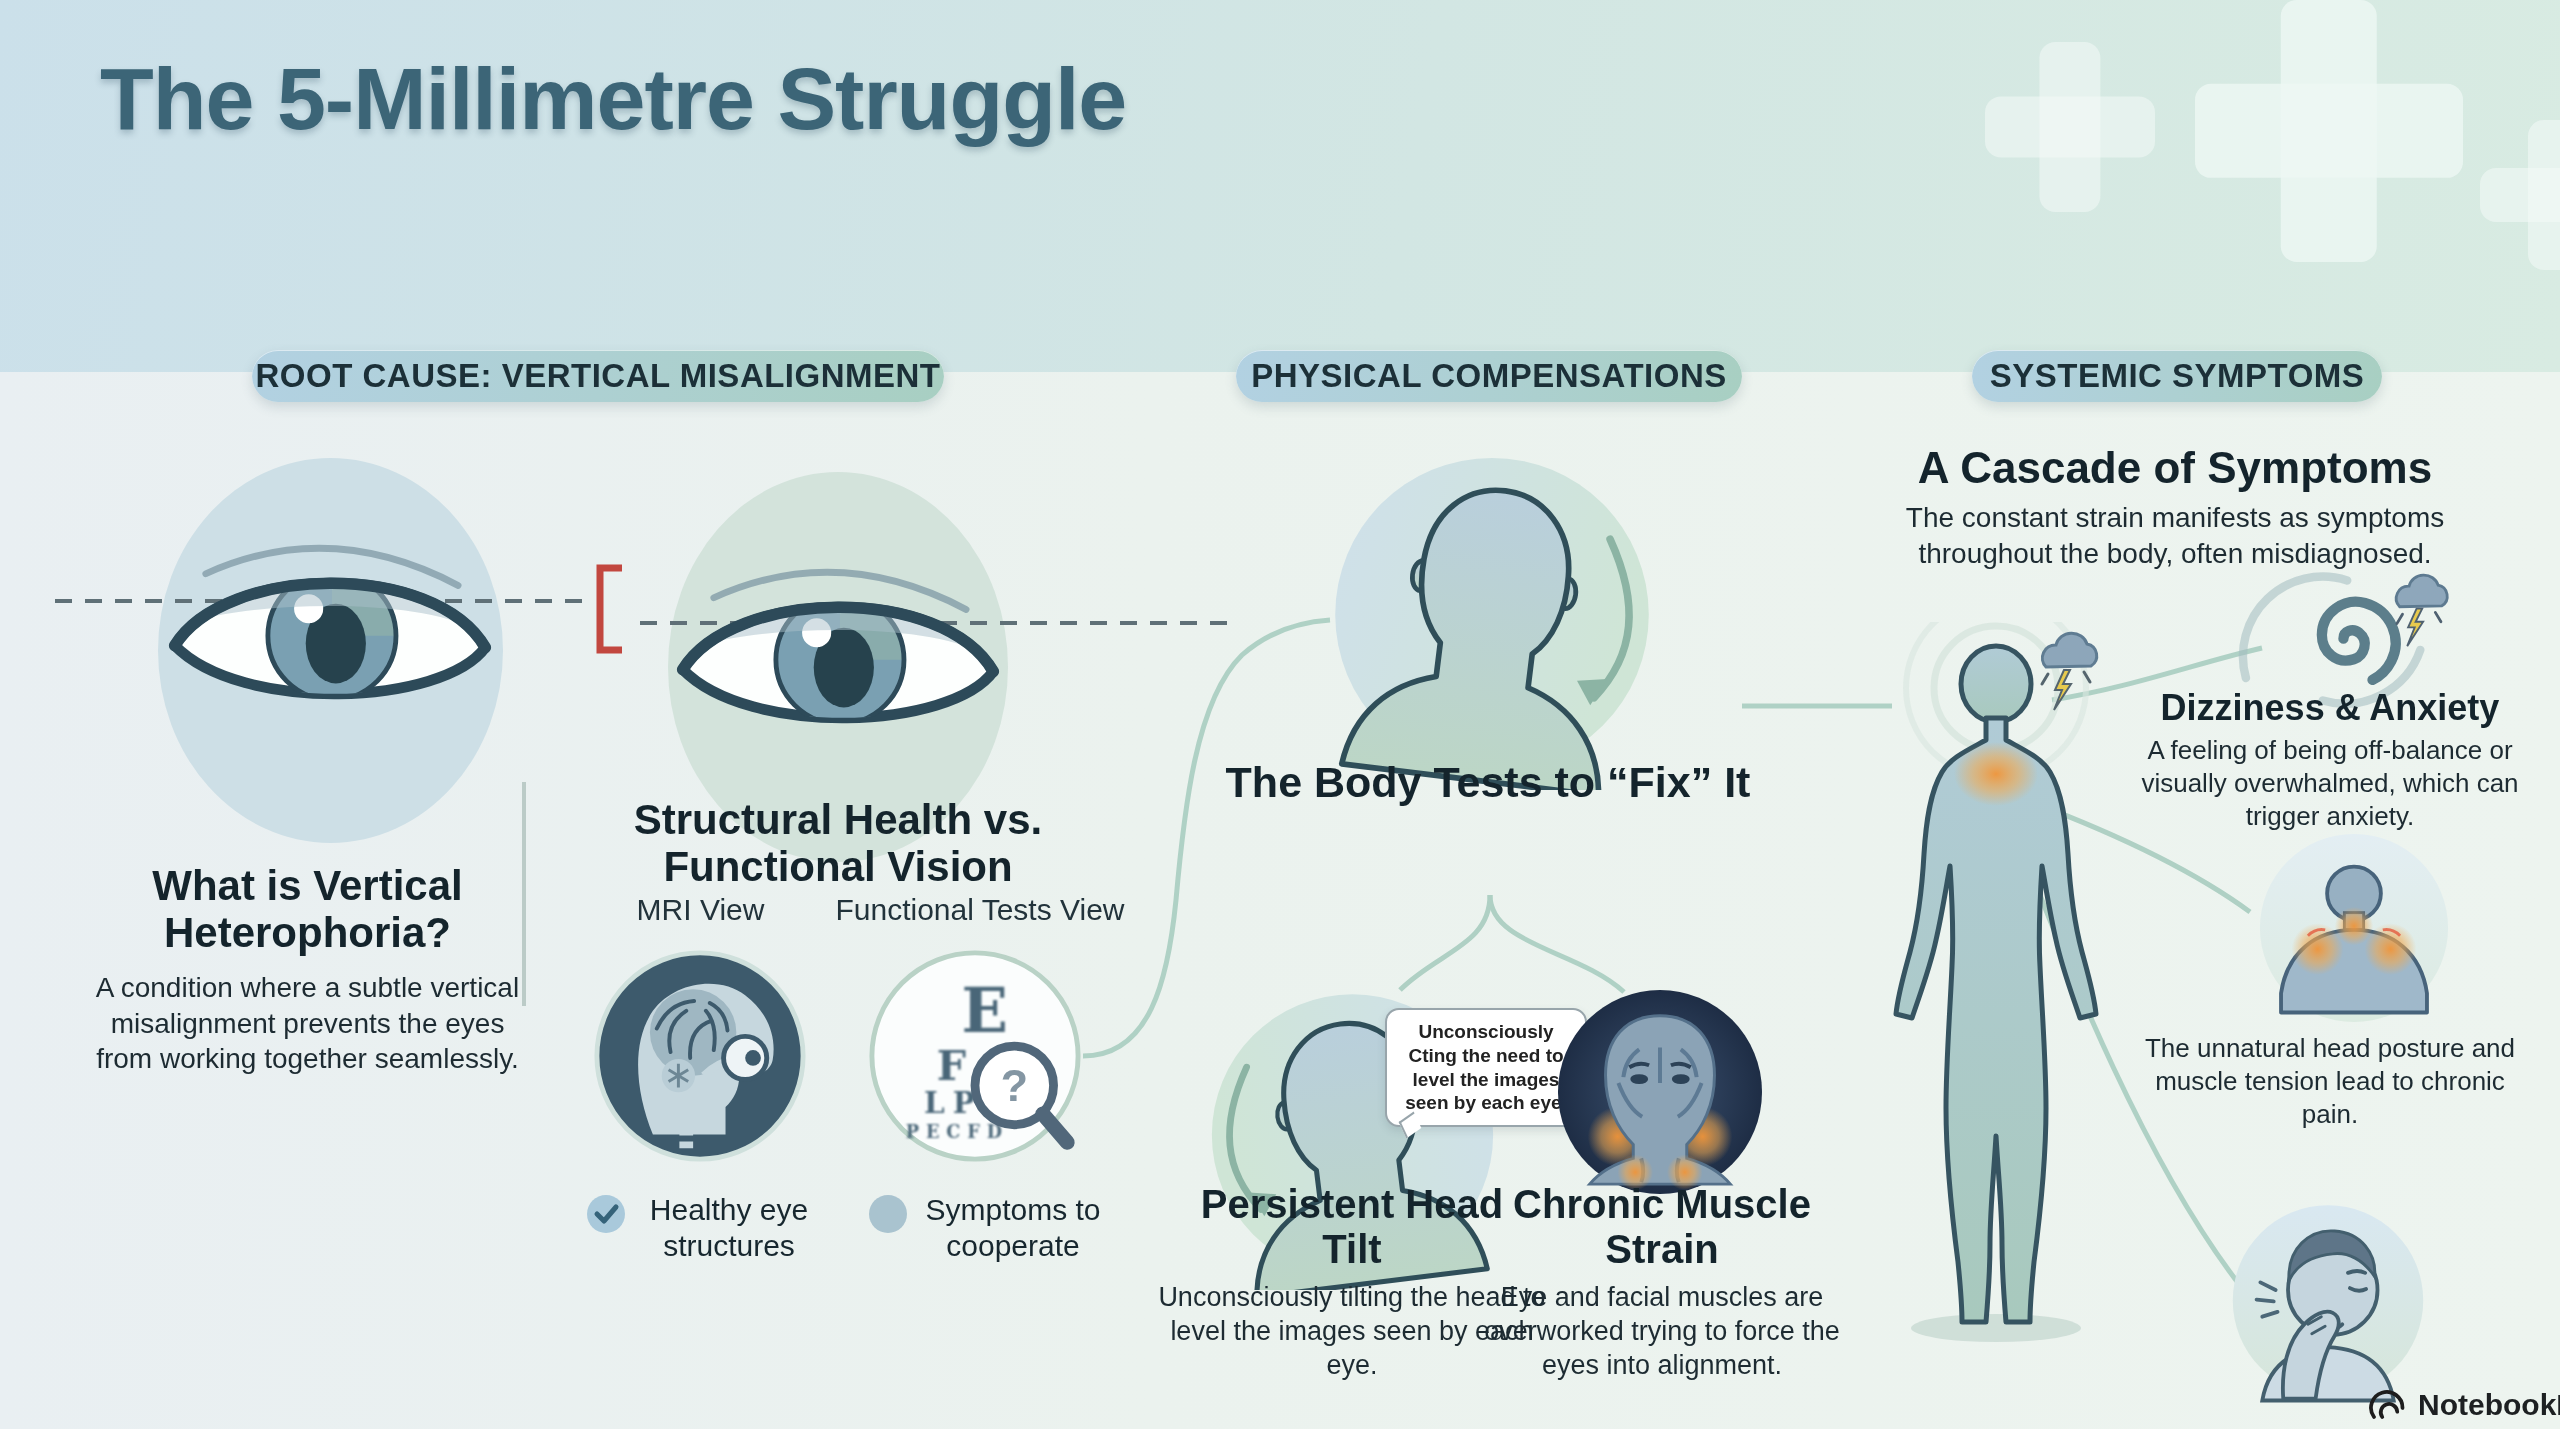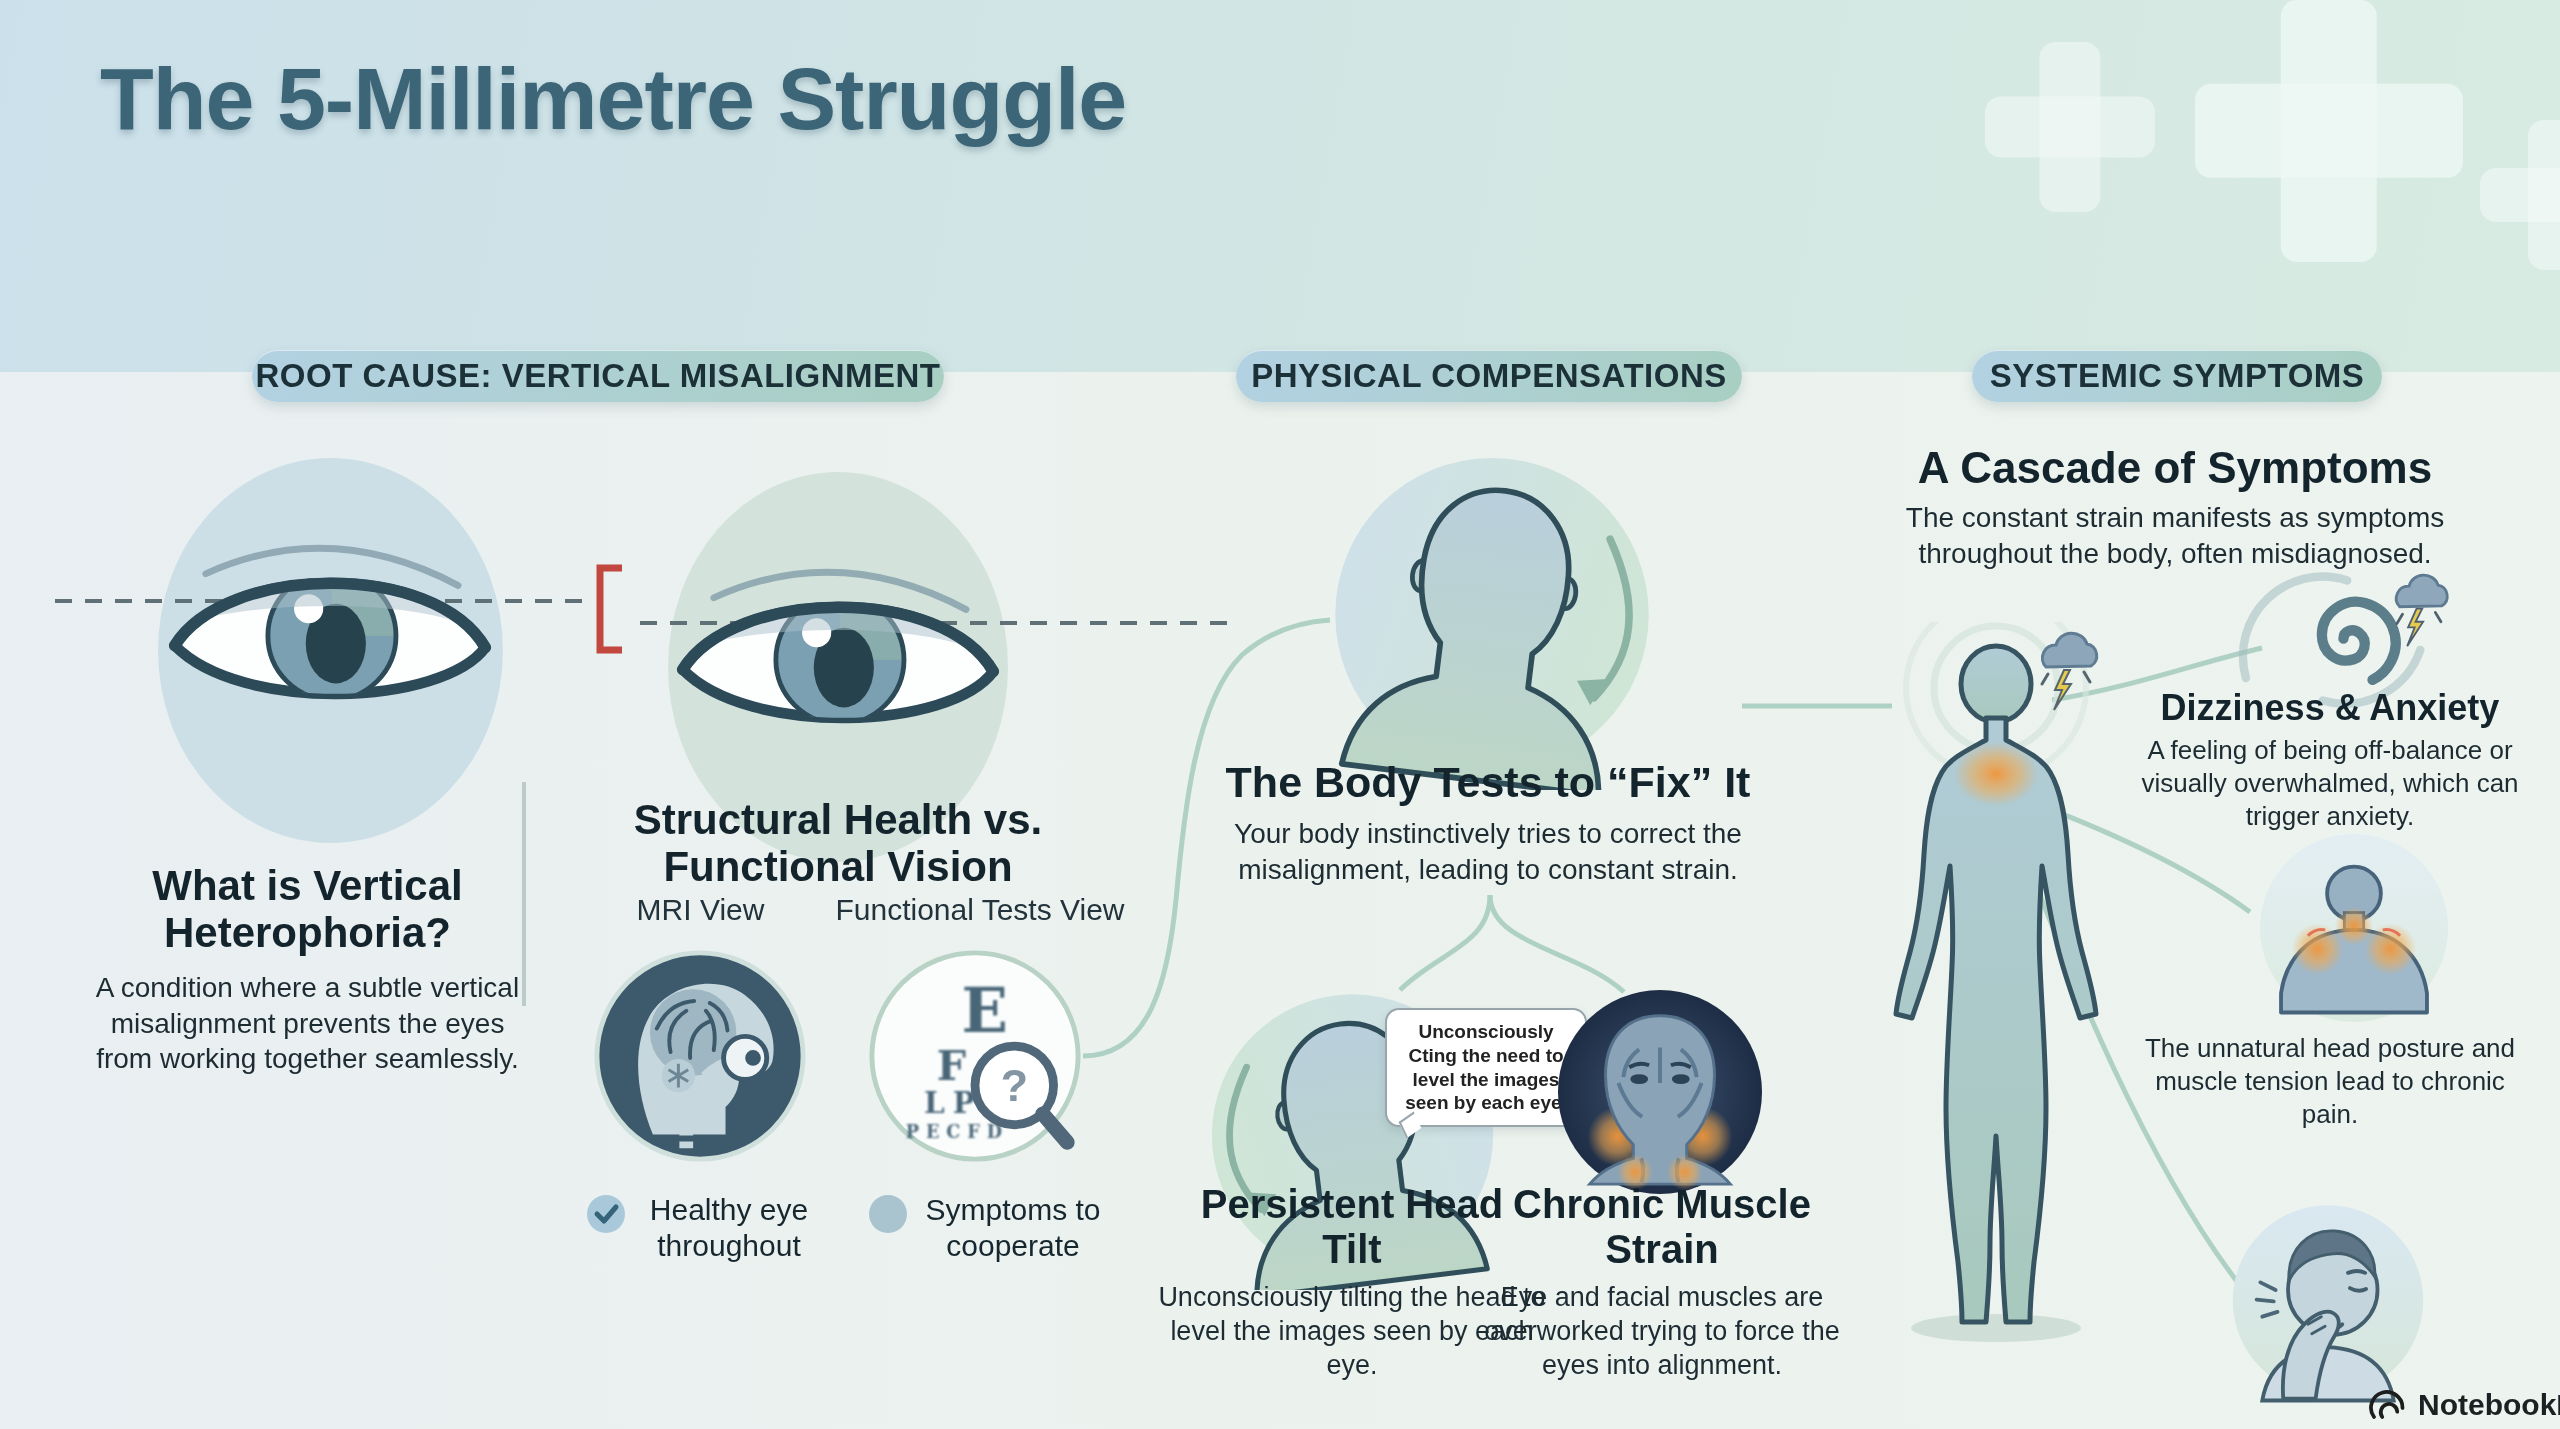--- a/index.html
+++ b/index.html
@@ -254,36 +254,35 @@
     </svg>
   <svg class="abs" style="left:867px;top:948px;" width="216" height="216">
       <use href="#sym-chart"></use>
     </svg>
 
   <div class="abs legend" style="left:586px;top:1192px;width:236px;">
     <svg width="40" height="40" style="flex:none;margin-top:2px;">
       <circle cx="20" cy="20" r="19" fill="#a9c9db"></circle>
       <path d="M11,20 L18,27 L30,13" fill="none" stroke="#35637a" stroke-width="5" stroke-linecap="round" stroke-linejoin="round"></path>
     </svg>
-    <div class="txt">Healthy eye throughout</div>
+    <div class="txt">Healthy eye structures</div>
   </div>
   <div class="abs legend" style="left:868px;top:1192px;width:240px;">
     <svg width="40" height="40" style="flex:none;margin-top:2px;">
       <circle cx="20" cy="20" r="19" fill="#a9c3cf"></circle>
     </svg>
     <div class="txt">Symptoms to cooperate</div>
   </div>
 
   <svg class="abs" style="left:1322px;top:445px;" width="340" height="345">
       <use href="#sym-bust"></use>
     </svg>
 
   <div class="abs center" style="left:1208px;top:758px;width:560px;">
     <div class="h2" style="font-size:43px;white-space:nowrap;">The Body Tests to “Fix” It</div>
-    <div class="para" style="font-size:28px;margin-top:10px;">Your body instinctively tries to correct the misalignment, leading to constant strain.</div>
   </div>
 
   <svg class="abs" style="left:1200px;top:985px;" width="305" height="305">
     <g transform="scale(-1,1) translate(-305,0)">
         <use href="#sym-bust" width="305" height="305"></use>
       </g>
   </svg>
   <div class="abs bubble" style="left:1385px;top:1008px;width:178px;">Unconsciously Cting the need to level the images seen by each eye.</div>
 
   <div class="abs center" style="left:1152px;top:1182px;width:400px;">

